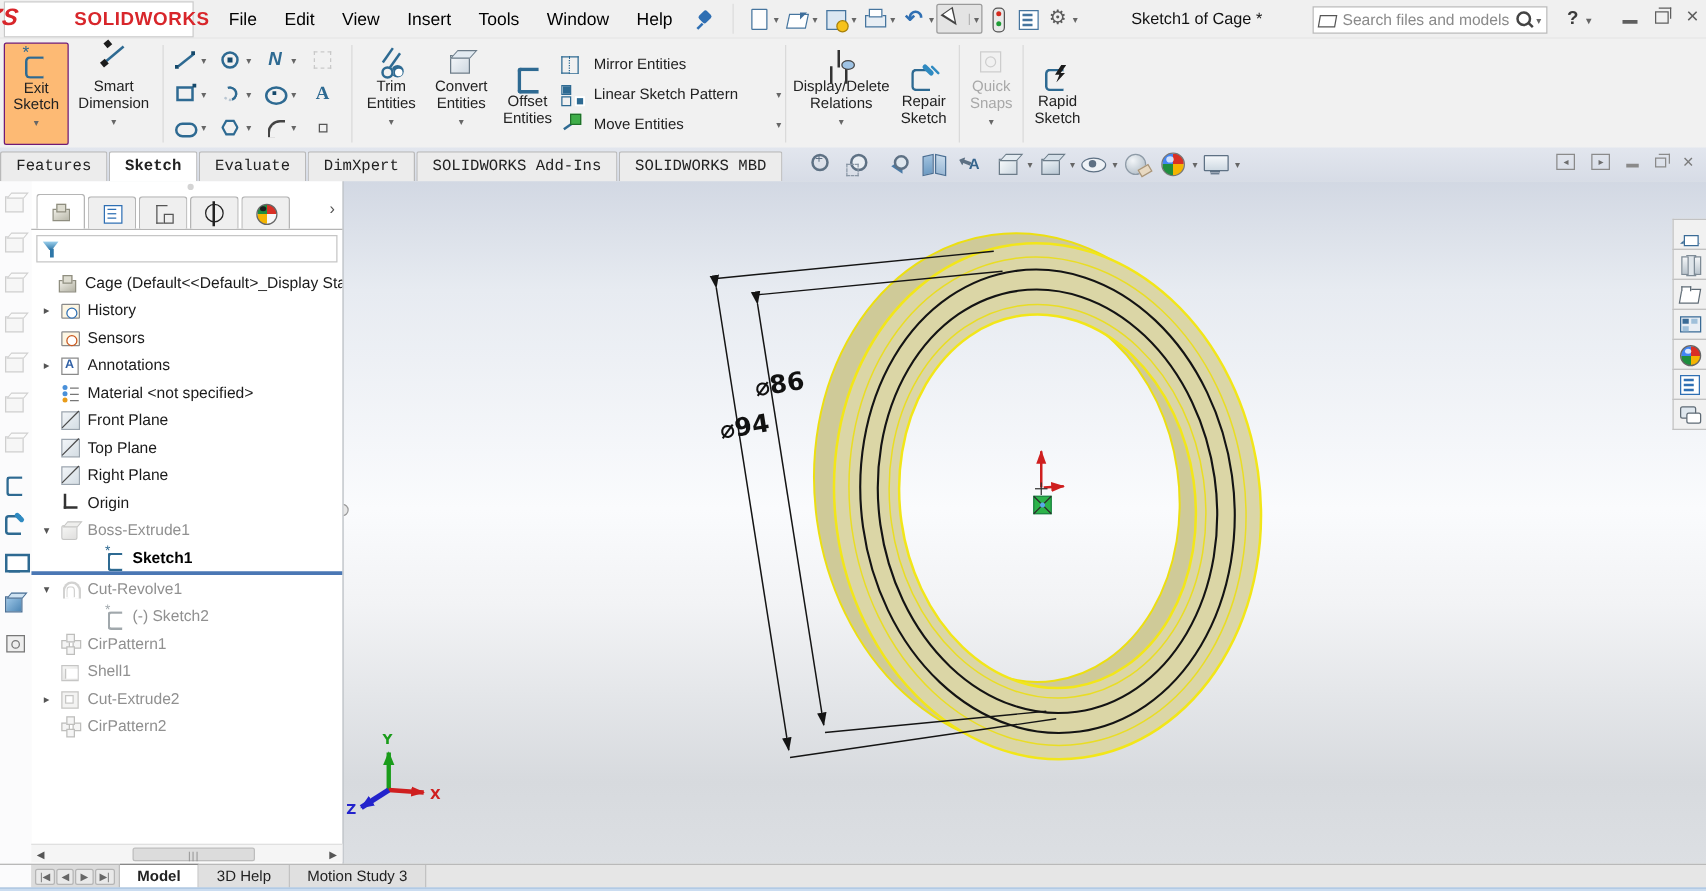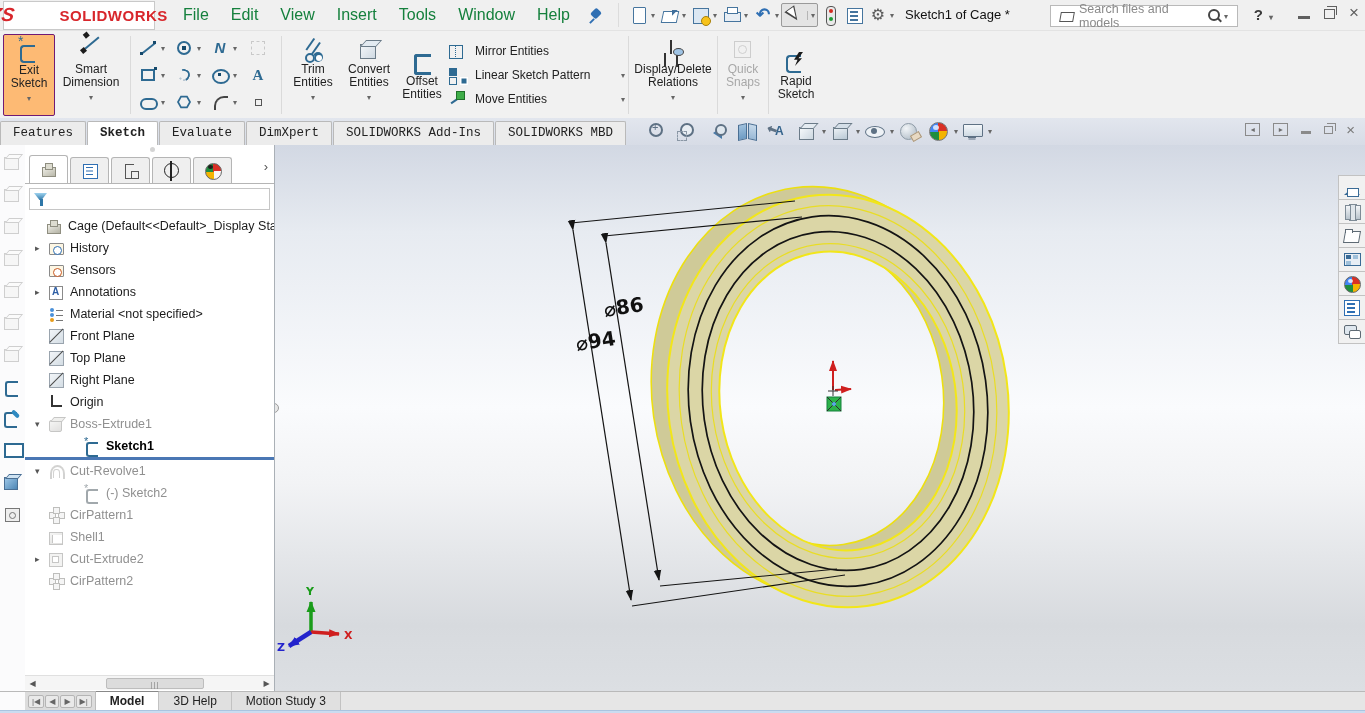--- a/index.html
+++ b/index.html
@@ -5,21 +5,21 @@
   * { margin:0; padding:0; box-sizing:border-box; }
   body { font-family:"Liberation Sans",sans-serif; background:#888; }
   #app { position:relative; width:1365px; height:713px; background:#f0f0f0; overflow:hidden; font-size:12px; color:#1b1b1b; }
 
   
   .titlebar { position:absolute; top:0; left:0; right:0; height:31px; background:#f0f0f0; border-bottom:1px solid #e3e3e3; display:flex; align-items:center; }
   .logo { width:152px; height:29px; margin-left:3px; background:#fff; border:1px solid #c9c9c9; display:flex; align-items:center; justify-content:center; gap:3px; }
   .logo .g3s { color:#d8262b; font-size:19px; font-weight:bold; font-style:italic; transform:skewX(-8deg); }
   .logo .lw { color:#d8262b; font-size:15px; font-weight:bold; letter-spacing:.5px;margin-left:42px; }
   .menus { display:flex; margin-left:18px; gap:2px; }
-  .menus span { padding:4px 10px; font-size:16px; color:#15803d; cursor:default; }
+  .menus span { padding:4px 10px; font-size:14px; color:#000000; cursor:default; }
   .pin-icon { width:16px; height:16px; margin:0 8px; position:relative; }
   .pin-icon::before { content:""; position:absolute; left:4px; top:2px; width:8px; height:9px; background:#2f6fb3; border-radius:2px; transform:rotate(45deg); }
   .pin-icon::after { content:""; position:absolute; left:3px; top:11px; width:2px; height:6px; background:#2f6fb3; transform:rotate(45deg); }
   .qtb { display:flex; align-items:center; margin-left:6px; border-left:1px solid #dcdcdc; padding-left:8px; gap:1px; }
   .qbtn { display:flex; align-items:center; padding:2px 2px; }
   .caret { font-size:8px; color:#666; margin-left:2px; }
   .qi { width:20px; height:20px; position:relative; display:inline-block; }
   .new-document-icon::before { content:""; position:absolute; left:4px; top:2px; width:11px; height:15px; border:1.5px solid #46759e; background:#fdfdfd; border-radius:1px; }
   .open-icon::before { content:""; position:absolute; left:2px; top:6px; width:14px; height:10px; border:1.5px solid #46759e; background:#fff; transform:skewX(-12deg); }
   .open-icon::after { content:""; position:absolute; left:8px; top:1px; border:4px solid transparent; border-top-color:#3f6f9c; transform:rotate(135deg); }
@@ -31,21 +31,21 @@
   .selbox { border:1px solid #9a9a9a; background:#e4e4e4; display:flex; align-items:center; padding:1px 2px; border-radius:2px; }
   .selbox .caret { border-left:1px solid #b5b5b5; padding-left:3px; margin-left:3px; }
   .select-icon::before { content:""; position:absolute; left:5px; top:2px; width:0; height:0; border:6px solid transparent; border-top:14px solid #444; transform:rotate(-35deg); }
   .select-icon::after { content:""; position:absolute; left:6px; top:3px; width:0; height:0; border:4px solid transparent; border-top:10px solid #fff; transform:rotate(-35deg); }
   .performance-icon::before { content:""; position:absolute; left:6px; top:1px; width:8px; height:18px; background:#e9e9e9; border:1.5px solid #555; border-radius:4px; }
   .performance-icon::after { content:""; position:absolute; left:8.5px; top:4px; width:4px; height:4px; border-radius:50%; background:#d42a1e; box-shadow:0 8px 0 #1f9c35; }
   .options-list-icon::before { content:""; position:absolute; left:3px; top:3px; width:14px; height:14px; border:1.5px solid #46759e; background:#fff; }
   .options-list-icon::after { content:""; position:absolute; left:6px; top:6px; width:8px; height:1.5px; background:#46759e; box-shadow:0 4px 0 #46759e, 0 8px 0 #46759e; }
   .settings-icon { color:#5a5a5a; font-size:16px; line-height:20px; text-align:center; }
   .doc-title { position:absolute; left:905px; top:7px; font-size:13px; color:#111; }
-  .searchbox { position:absolute; right:127px; top:5px; width:188px; height:22px; background:#fff; border:1px solid #b9b9b9; display:flex; align-items:center; padding:0 9px; }
+  .searchbox { position:absolute; right:127px; top:5px; width:188px; height:22px; background:#fff; border:1px solid #b9b9b9; display:flex; align-items:center; padding:0 4px; }
   .folder-icon { width:14px; height:12px; position:relative; margin-right:5px; }
   .folder-icon::before { content:""; position:absolute; left:0; top:2px; width:12px; height:8px; border:1.3px solid #555; transform:skewX(-10deg); background:#fff; }
   .searchbox .ph { color:#8a8a8a; font-size:12.5px; flex:1; }
   .magnifier-icon { width:16px; height:16px; position:relative; }
   .magnifier-icon::before { content:""; position:absolute; left:2px; top:1px; width:8px; height:8px; border:2px solid #444; border-radius:50%; }
   .magnifier-icon::after { content:""; position:absolute; left:11px; top:11px; width:5px; height:2px; background:#444; transform:rotate(45deg); }
   .helpbtn { position:absolute; right:92px; top:6px; color:#3a3a3a; font-size:15px; font-weight:bold; }
   .winctl { position:absolute; right:6px; top:4px; display:flex; gap:14px; align-items:center; }
   .min-glyph { width:12px; height:3px; background:#5f5f5f; margin-top:9px; }
   .restore-glyph { width:11px; height:10px; border:1.6px solid #5f5f5f; position:relative; margin-top:3px; }
@@ -449,20 +449,26 @@
       </div>
     </div>
     <div class="vsep"></div>
     <div class="rbtn" style="width:82px">
       <span class="ric">
           <span class="ri display-delete-icon"></span>
         </span>
       <span style="width:80px">Display/Delete Relations</span>
       <span class="caret">▾</span>
     </div>
+    <div class="rbtn" style="width:50px; justify-content:center">
+      <span class="ric">
+          <span class="ri repair-sketch-icon"></span>
+        </span>
+      <span style="width:44px">Repair Sketch</span>
+    </div>
     <div class="vsep"></div>
     <div class="rbtn grayed" style="width:44px">
       <span class="ric">
           <span class="ri quick-snaps-icon"></span>
         </span>
       <span style="width:40px">Quick Snaps</span>
       <span class="caret">▾</span>
     </div>
     <div class="vsep"></div>
     <div class="rbtn" style="width:48px; justify-content:center">

